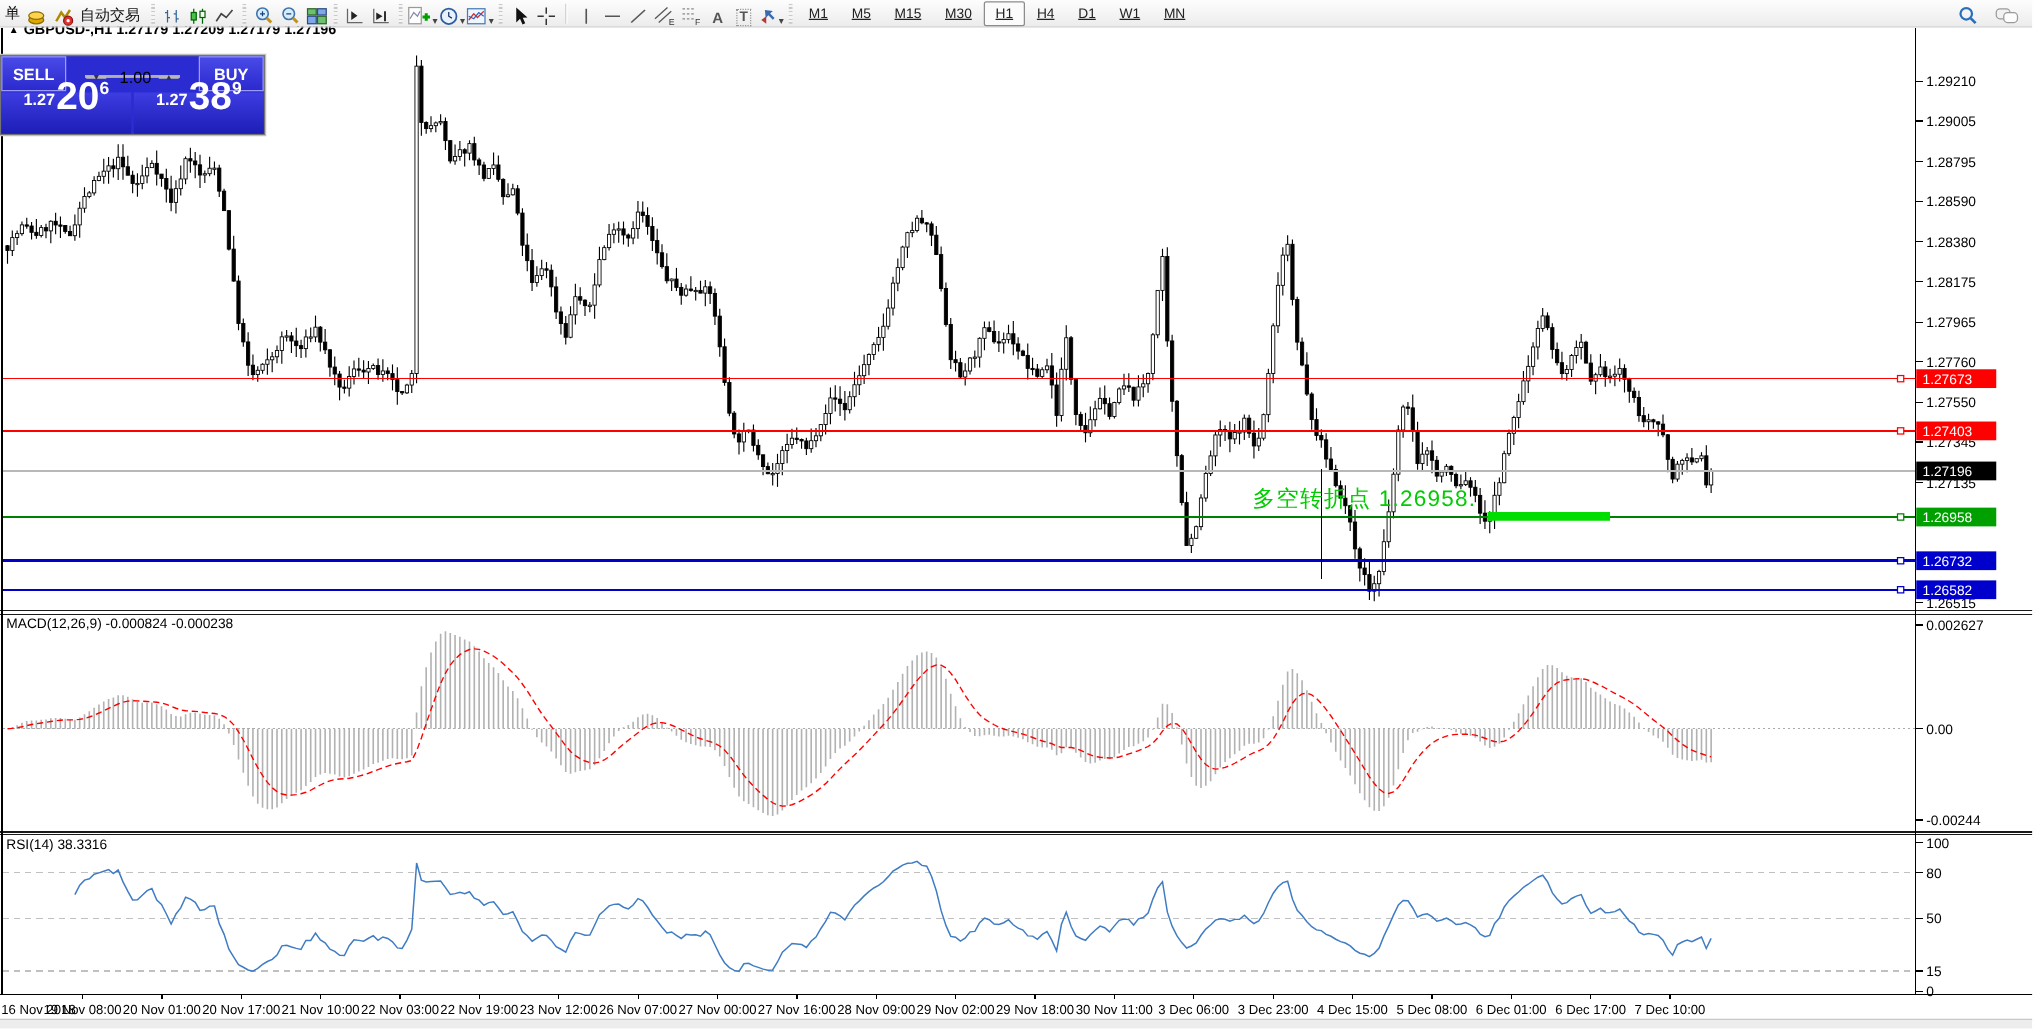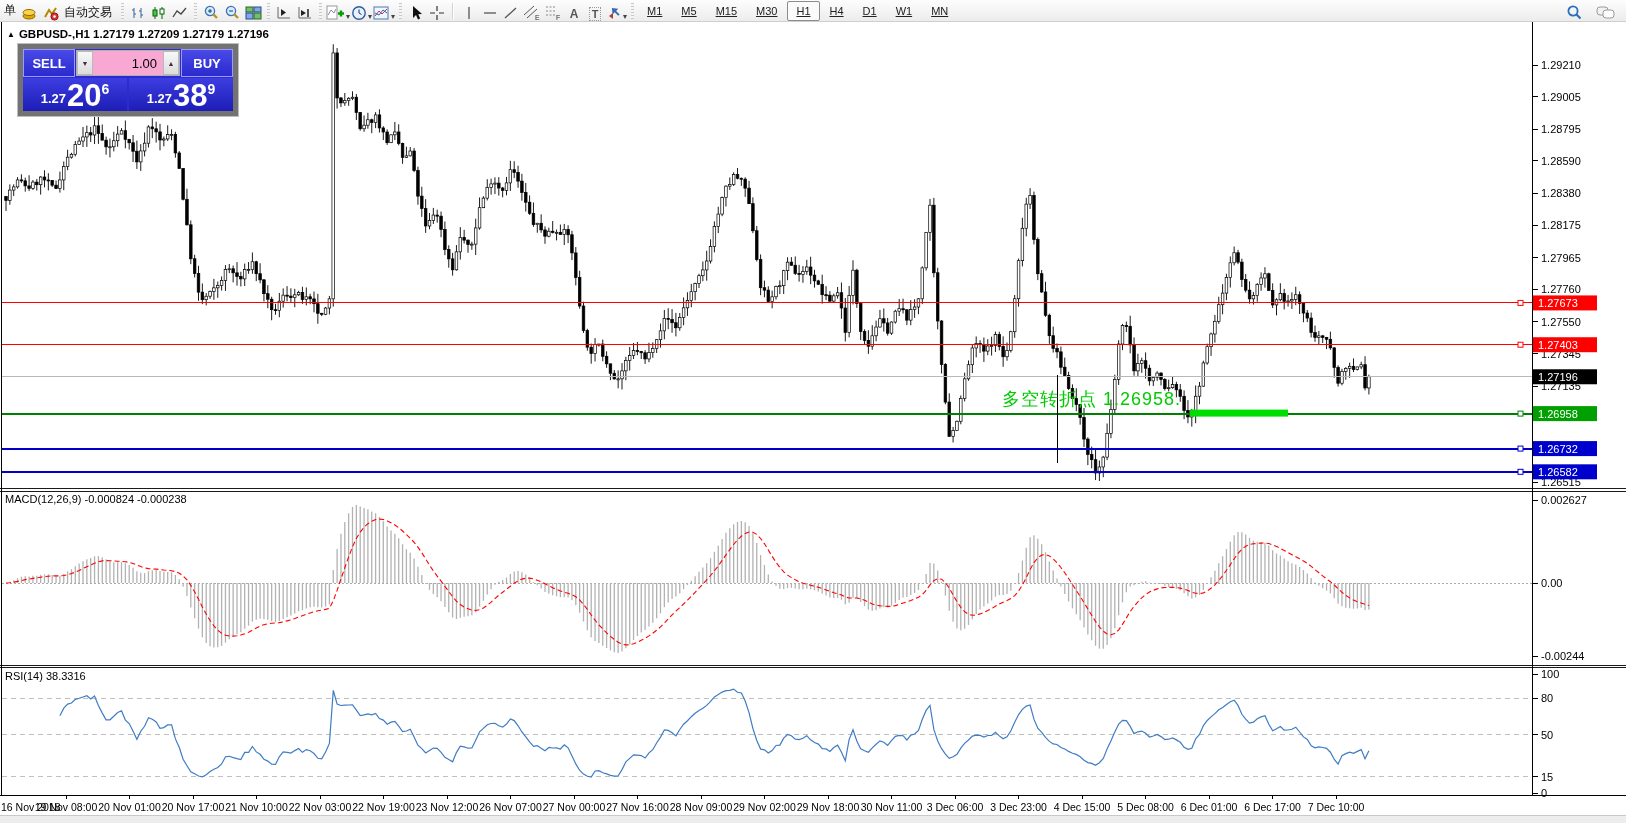--- a/index.html
+++ b/index.html
@@ -17,41 +17,41 @@
     background:repeating-linear-gradient(#c9c9c9 0 1px,#f5f5f5 1px 3px);}
   .tlabel{font-size:12px;color:#111;padding:0 2px;white-space:nowrap;}
   .caret{font-size:8px;color:#444;margin-left:1px;}
   .tf{font-size:11px;color:#222;padding:3px 8px;border:1px solid transparent;text-decoration:underline;}
   .tf.active{border:1px solid #8c8c8c;background:#fbfbfb;border-radius:2px;}
   .tb-right{margin-left:auto;display:flex;align-items:center;gap:12px;padding-right:8px;}
 
   
   #chart-svg{position:absolute;left:0;top:22px;z-index:1;}
   svg text{font-family:"Liberation Sans",sans-serif;}
-  .chart-title{position:absolute;left:7px;top:28px;font-size:11.5px;font-weight:600;color:#000;z-index:5;}
+  .chart-title{position:absolute;left:7px;top:18px;font-size:11.5px;font-weight:600;color:#000;z-index:5;}
   .chart-title .tri{font-size:8px;vertical-align:1px;margin-right:4px;color:#000;}
   .ind-label{position:absolute;left:5px;font-size:11px;color:#000;z-index:5;}
   .annotation{position:absolute;left:1002px;top:387px;font-size:18px;font-weight:normal;
     color:#00cc00;letter-spacing:1px;z-index:6;white-space:nowrap;}
 
   
-  .order-panel{position:absolute;left:18px;top:44px;width:210px;z-index:20;
-    background:#2b2bd2;border:5px solid #737373;box-shadow:0 0 0 1px #bfbfbf;}
+  .order-panel{position:absolute;left:0;top:44px;width:210px;z-index:20;
+    background:#2b2bd2;border:1px solid #737373;box-shadow:0 0 0 1px #bfbfbf;}
   .op-row1{display:flex;height:28px;}
   .op-btn{width:52px;display:flex;align-items:center;justify-content:center;color:#fff;
     font-size:13px;font-weight:600;background:linear-gradient(#4a4ae8,#2a2ace);
     border:1px solid #9a9aff;box-sizing:border-box;}
-  .op-vol{flex:1;display:flex;background:#f9a8d4;border:1px solid #b0b0b0;box-sizing:border-box;margin:1px;}
+  .op-vol{flex:1;display:flex;background:#ffffff;border:1px solid #b0b0b0;box-sizing:border-box;margin:15px;}
   .op-spin{width:16px;display:flex;align-items:center;justify-content:center;font-size:7px;color:#334;
     background:linear-gradient(#f8f8f8,#dcdcdc);border:1px solid #b9b9b9;box-sizing:border-box;}
   .op-vol-val{flex:1;display:flex;align-items:center;justify-content:flex-end;padding-right:6px;
     font-size:13px;color:#000;}
   .op-row2{display:flex;height:33px;gap:2px;padding-top:1px;}
   .op-price{flex:1;display:flex;align-items:flex-end;justify-content:center;
-    background:linear-gradient(#3d3de2,#1d1db6);color:#fff;padding-bottom:1px;}
+    background:linear-gradient(#3d3de2,#1d1db6);color:#fff;padding-bottom:16px;}
   .op-pfx{font-size:13px;font-weight:bold;margin:0 1px 4px 0;}
   .op-big{font-size:31px;font-weight:bold;line-height:28px;}
   .op-sup{font-size:14px;font-weight:bold;margin-bottom:13px;}
 
   .footer{position:absolute;left:0;bottom:0;width:100%;height:7px;background:#ededed;
     border-top:1px solid #c9c9c9;z-index:10;}
 </style>
 </head>
 <body>
 

